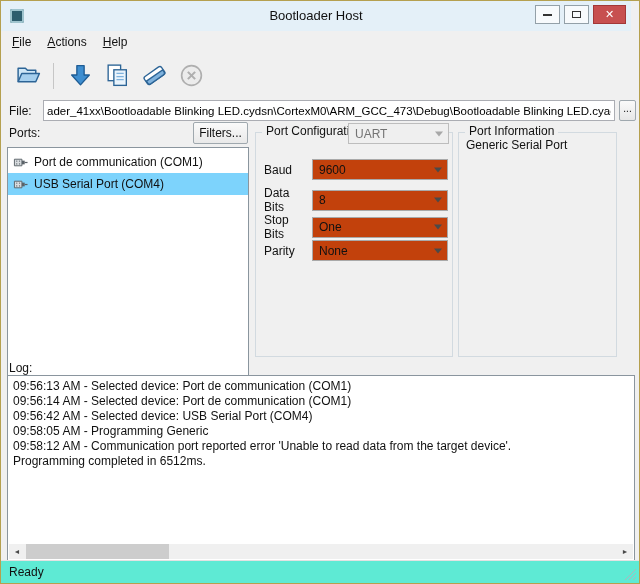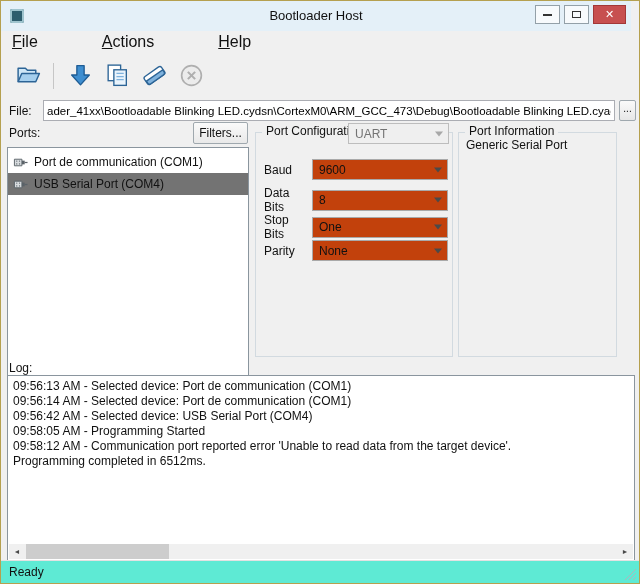--- a/index.html
+++ b/index.html
@@ -16,21 +16,21 @@
   .title { position:absolute; left:0; right:0; top:7px; text-align:center; font-size:13px; color:#101010; }
   .winbtns { position:absolute; top:4px; right:5px; display:flex; gap:4px; }
   .wbtn { width:25px; height:19px; display:flex; align-items:center; justify-content:center;
           background:#F7FAFC; border:1px solid #93A0A8; cursor:default; }
   .glyph-min { display:block; width:9px; height:2px; background:#333; }
   .glyph-max { display:block; width:9px; height:7px; border:1px solid #333; }
   .wbtn.close { width:33px; background:#C75050; border-color:#A23838; color:#fff; font-size:11px; line-height:1; }
 
   
   .menubar { position:absolute; top:30px; left:0; right:0; height:22px; display:flex;
-             align-items:center; padding-left:3px; font-size:16px;gap:48px; }
+             align-items:center; padding-left:3px; font-size:12px; }
   .menu-item { padding:3px 8px; }
   .mn { text-decoration:underline; }
 
   
   .toolbar { position:absolute; top:52px; left:0; right:0; height:45px; display:flex;
              align-items:center; padding-left:10px; }
   .tbtn { width:34px; height:34px; display:flex; align-items:center; justify-content:center; margin-right:3px; }
   .tbtn.disabled { opacity:.9; }
   .tsep { width:1px; height:26px; background:#C6C6C6; margin:0 9px 0 5px; }
 
@@ -44,21 +44,21 @@
                 display:flex; align-items:center; justify-content:center; padding-bottom:4px; }
 
   
   .ports-label { position:absolute; left:8px; top:125px; font-size:12px; }
   .filters-btn { position:absolute; left:192px; top:121px; width:55px; height:22px; font-size:12px;
                  background:linear-gradient(#FAFAFA,#E9E9E9); border:1px solid #9FA8AE; border-radius:2px;
                  display:flex; align-items:center; justify-content:center; }
   .ports-list { position:absolute; left:6px; top:146px; width:242px; height:268px; background:#fff;
                 border:1px solid #8A959E; padding-top:3px; }
   .port-item { height:22px; display:flex; align-items:center; gap:6px; padding-left:5px; font-size:12px; }
-  .port-item.selected { background:#737373; }
+  .port-item.selected { background:#7dd3fc; }
 
   
   .group { position:absolute; border:1px solid #D2DAE0; }
   .group-title { position:absolute; top:-9px; left:6px; background:#F0F0F0; padding:0 4px; font-size:12px; }
   #cfg-group  { left:254px; top:131px; width:198px; height:225px; }
   #info-group { left:457px; top:131px; width:159px; height:225px; }
   .info-text { position:absolute; left:7px; top:5px; font-size:12px; }
 
   .combo { height:21px; background:#c2410c; border:1px solid #A9A9A9; font-size:12px;
            display:flex; align-items:center; padding:0 16px 0 6px; position:relative; white-space:nowrap; }
@@ -225,21 +225,21 @@
     <span class="group-title">Port Information</span>
     <span class="info-text">Generic Serial Port</span>
   </div>
 
   <span class="log-label">Log:</span>
   <div class="log-box">
     <div class="log-lines">
       <div>09:56:13 AM - Selected device: Port de communication (COM1)</div>
       <div>09:56:14 AM - Selected device: Port de communication (COM1)</div>
       <div>09:56:42 AM - Selected device: USB Serial Port (COM4)</div>
-      <div>09:58:05 AM - Programming Started</div>
+      <div>09:58:05 AM - Programming Generic</div>
       <div>09:58:12 AM - Communication port reported error 'Unable to read data from the target device'.</div>
       <div>Programming completed in 6512ms.</div>
     </div>
     <div class="hscroll">
       <span class="scroll-arrow left">◄</span>
       <span class="scroll-thumb"></span>
       <span class="scroll-arrow right">►</span>
     </div>
   </div>
 

